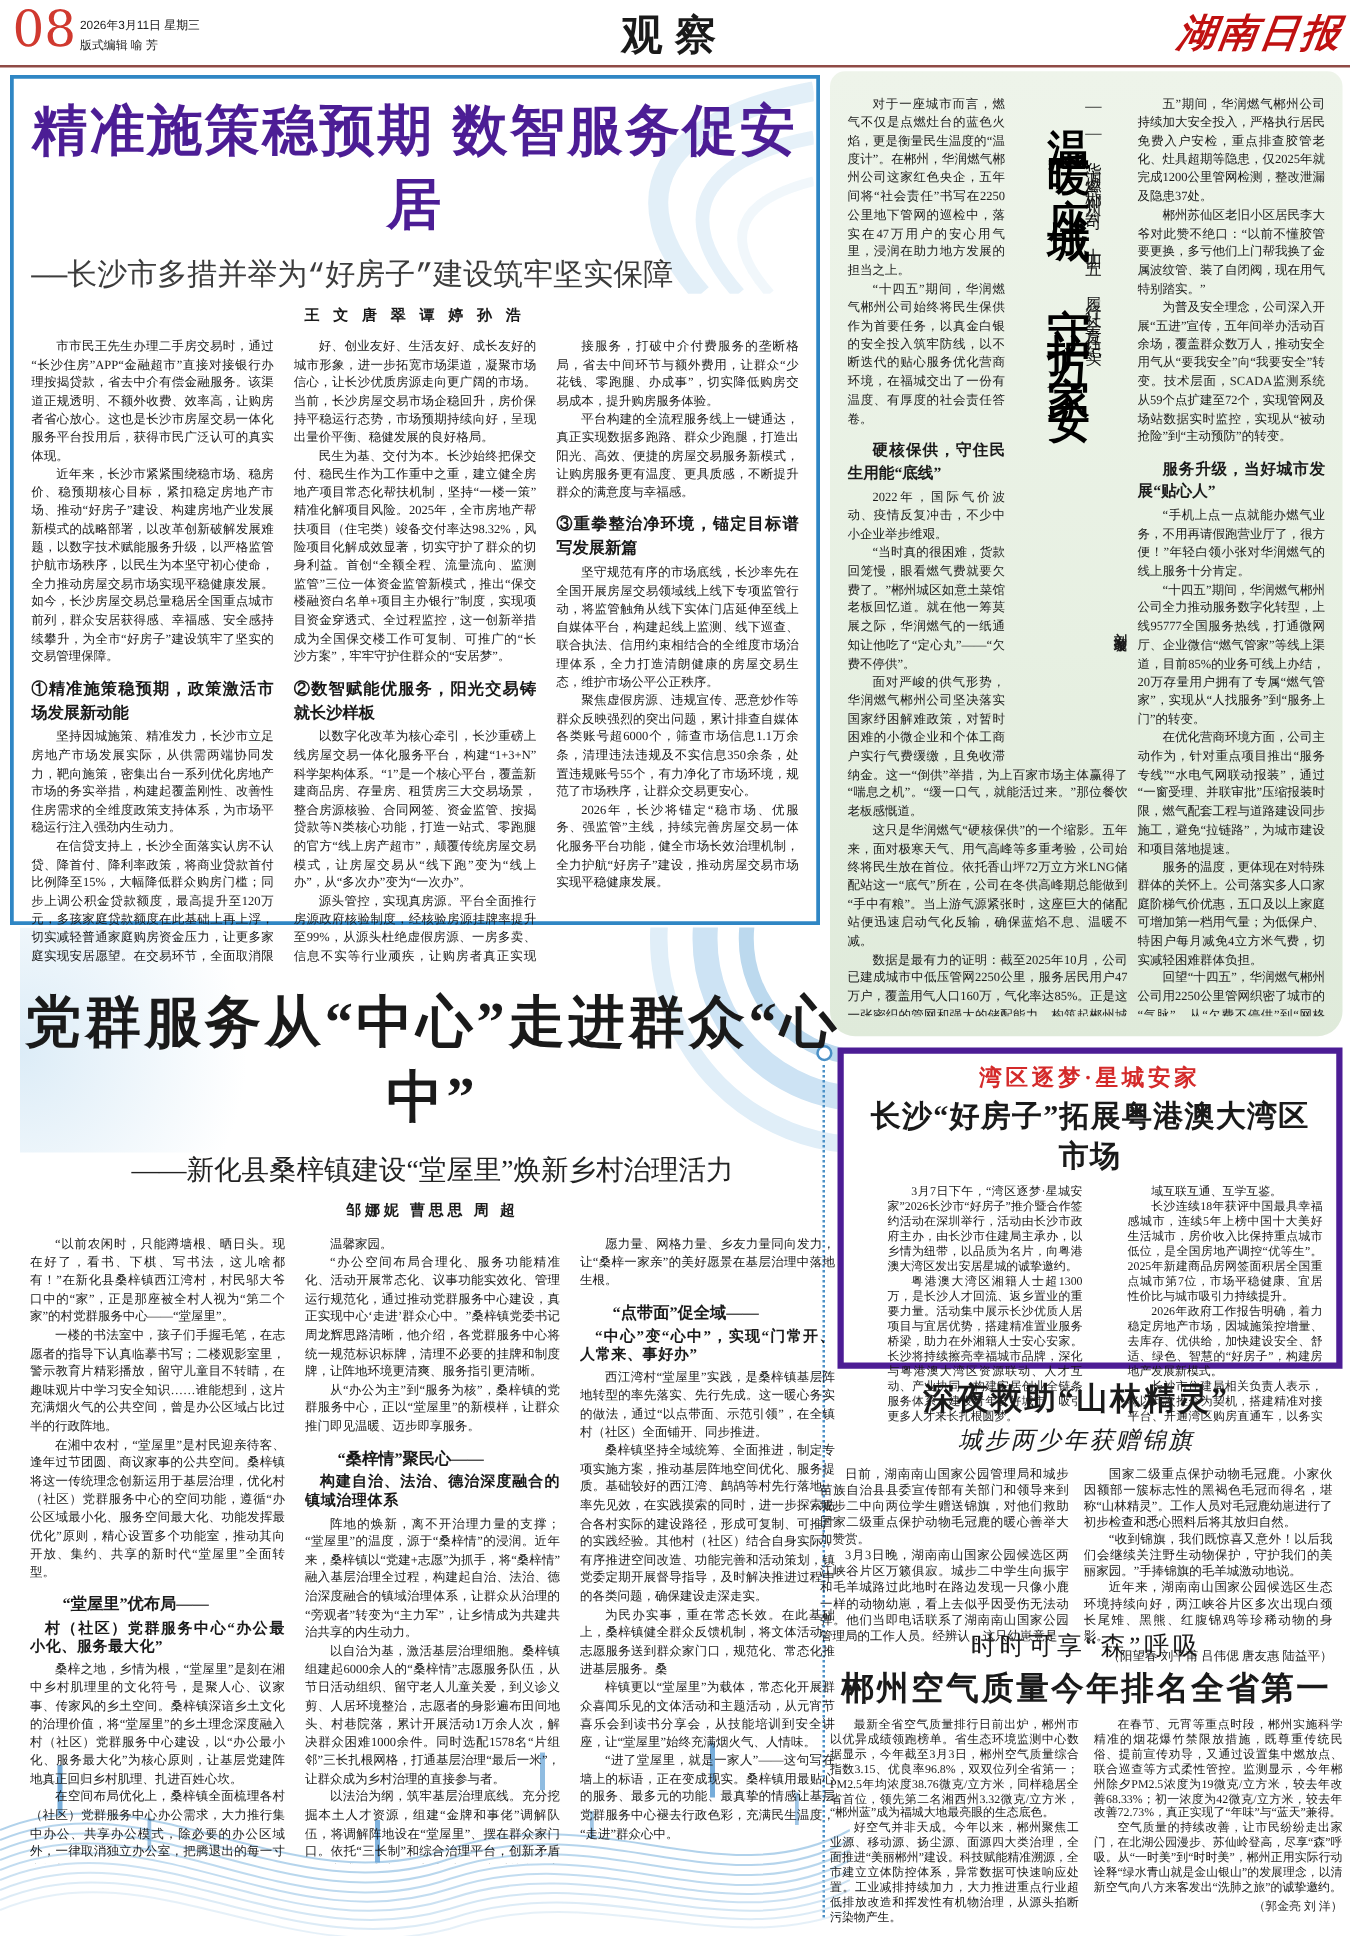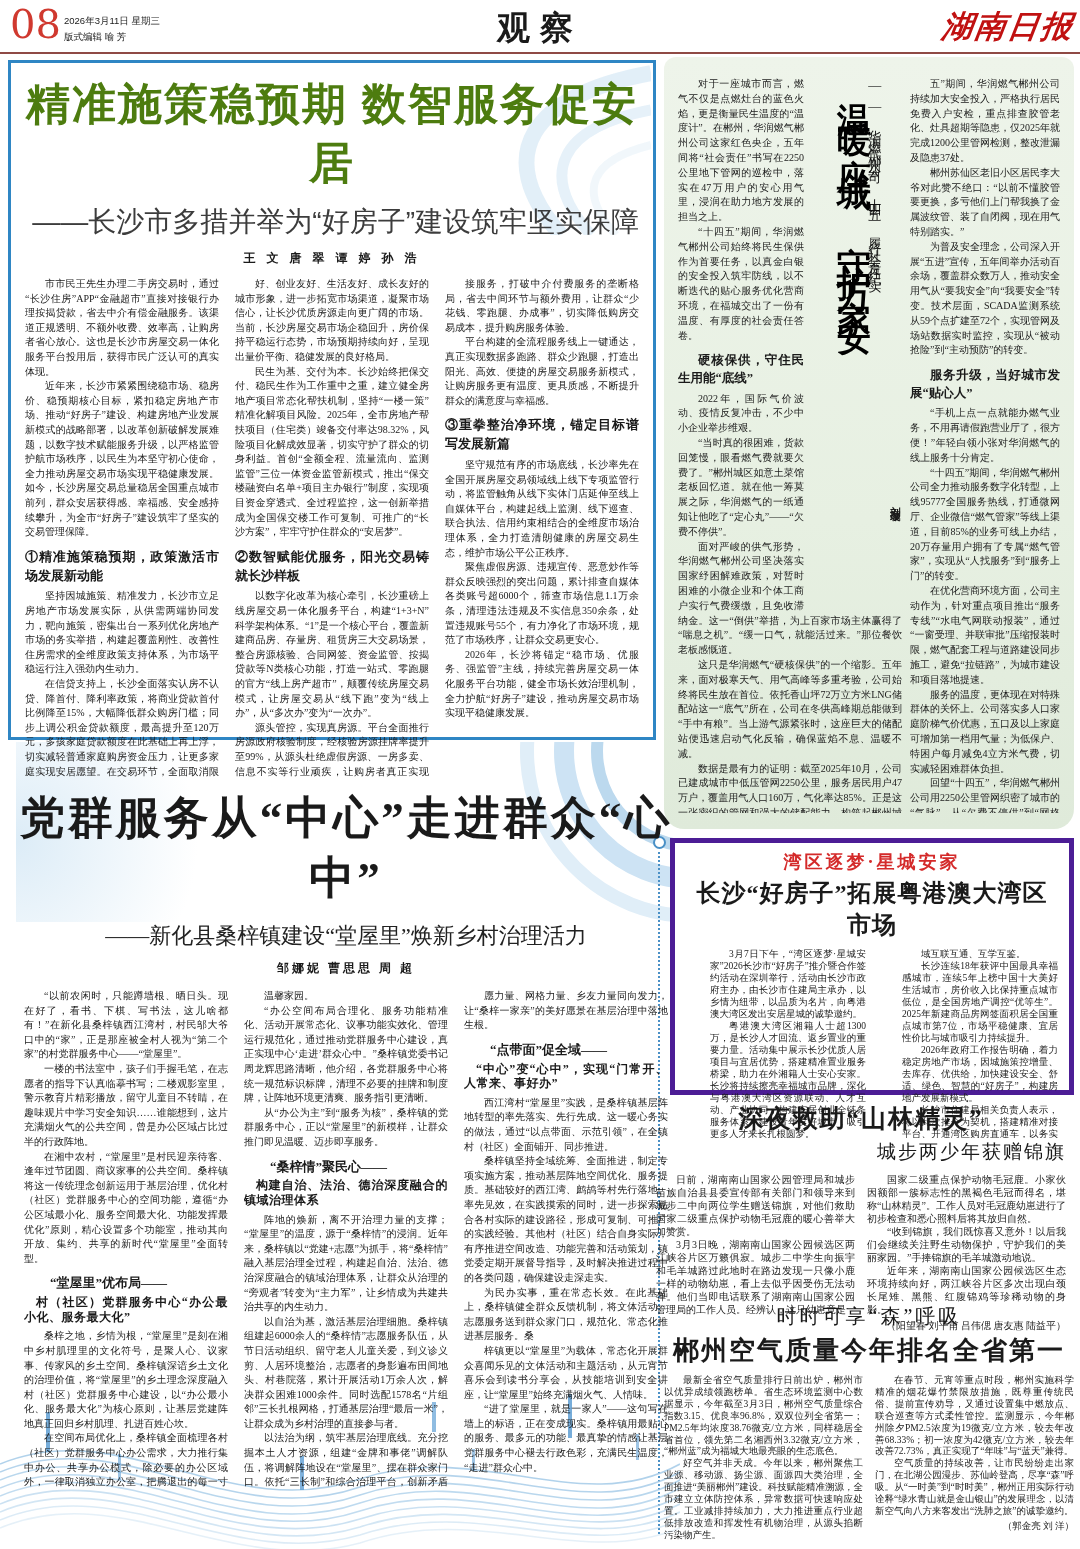--- a/index.html
+++ b/index.html
@@ -18,23 +18,23 @@
   .col{flex:1 1 0;text-align:justify;overflow:hidden;}
   .blk-p{margin:0;text-indent:2em;text-align:justify;}
   .blk-h{font-weight:bold;margin:8px 0 4px;font-size:13px;line-height:1.45;}
   .blk-hk{font-weight:bold;font-size:12px;text-indent:1em;letter-spacing:.5px;margin:0 0 5px;}
   .blk-s{text-align:right;text-indent:0;margin-top:3px;}
   
   .box-housing{position:absolute;left:8px;top:60px;width:648px;height:680px;border:3px solid #2f86c4;
         box-sizing:border-box;padding:8px 14px 6px;background:#fff;}
   .swirl-housing{position:absolute;right:2px;top:2px;z-index:0;opacity:.8;}
   .housing-headline{position:relative;z-index:2;text-align:center;font-family:"Liberation Sans","DejaVu Sans",sans-serif;
-        font-weight:bold;font-size:44px;color:#4d7c0f;letter-spacing:2px;margin:4px 0 0;}
-  .housing-sub{position:relative;z-index:2;text-align:right;font-size:28px;color:#3c3c3c;margin-top:10px;
-        font-family:Liberation Sans, sans-serif;}
+        font-weight:bold;font-size:44px;color:#4c1d95;letter-spacing:2px;margin:4px 0 0;}
+  .housing-sub{position:relative;z-index:2;text-align:left;font-size:24px;color:#3c3c3c;margin-top:10px;
+        font-family:Liberation Mono, monospace;}
   .housing-byline{position:relative;z-index:2;text-align:center;font-size:12px;font-weight:bold;margin-top:9px;letter-spacing:4px;}
   .box-housing .cols{margin-top:10px;height:500px;}
   .box-housing .col{font-size:10px;line-height:14.6px;}
   .box-housing .blk-h{font-family:"Liberation Sans",sans-serif;}
   
   .box-gas{position:absolute;left:664px;top:57px;width:410px;height:772px;box-sizing:border-box;
         background:linear-gradient(180deg,#eef4ea 0%,#e7f0e2 60%,#dfeada 100%);border-radius:12px 12px 20px 20px;
         padding:20px 14px 16px;display:flex;gap:8px;}
   .gas-left{flex:1.55 1 0;font-size:10px;line-height:14.8px;text-align:justify;overflow:hidden;}
   .gas-colB{width:150px;font-size:10px;line-height:14.8px;text-align:justify;overflow:hidden;}
@@ -58,21 +58,21 @@
   .divider-ring{position:absolute;left:653px;top:836px;width:9px;height:9px;border:2px solid #4a90c6;border-radius:50%;background:#fff;}
   .divider-dotted{position:absolute;left:658px;top:852px;height:682px;border-left:2px dotted #4a90c6;}
   .box-bay{position:absolute;left:670px;top:838px;width:404px;height:257px;border:5px solid #4c1d95;
         box-sizing:border-box;padding:7px 11px;background:#fff;}
   .bay-kicker{text-align:center;color:#d42a2a;font-weight:bold;font-size:18px;letter-spacing:3px;}
   .bay-headline{text-align:center;font-size:24px;font-weight:bold;letter-spacing:1px;margin-top:3px;}
   .box-bay .cols{margin-top:7px;height:190px;gap:12px;}
   .box-bay .col{font-size:9.5px;line-height:12px;margin-left:24px;}
   .art-rescue{position:absolute;left:656px;top:1102px;width:410px;}
   .rescue-headline{text-align:center;font-weight:bold;font-size:25px;letter-spacing:2px;}
-  .rescue-sub{text-align:right;font-size:19px;margin-top:4px;letter-spacing:2px;}
+  .rescue-sub{text-align:center;font-size:19px;margin-top:4px;letter-spacing:2px;font-style:italic;}
   .art-rescue .cols{margin-top:8px;height:158px;gap:12px;}
   .art-rescue .col{font-size:10px;line-height:13px;}
   .art-air{position:absolute;left:664px;top:1303px;width:410px;}
   .air-kicker{text-align:center;font-size:20px;letter-spacing:3px;}
   .air-headline{text-align:center;font-weight:bold;font-size:26px;letter-spacing:2px;margin-top:3px;}
   .art-air .cols{margin-top:7px;height:186px;gap:12px;}
   .art-air .col{font-size:9.5px;line-height:11.9px;}
   
   .wave{position:absolute;left:0;top:1394px;z-index:1;}
 </style>

